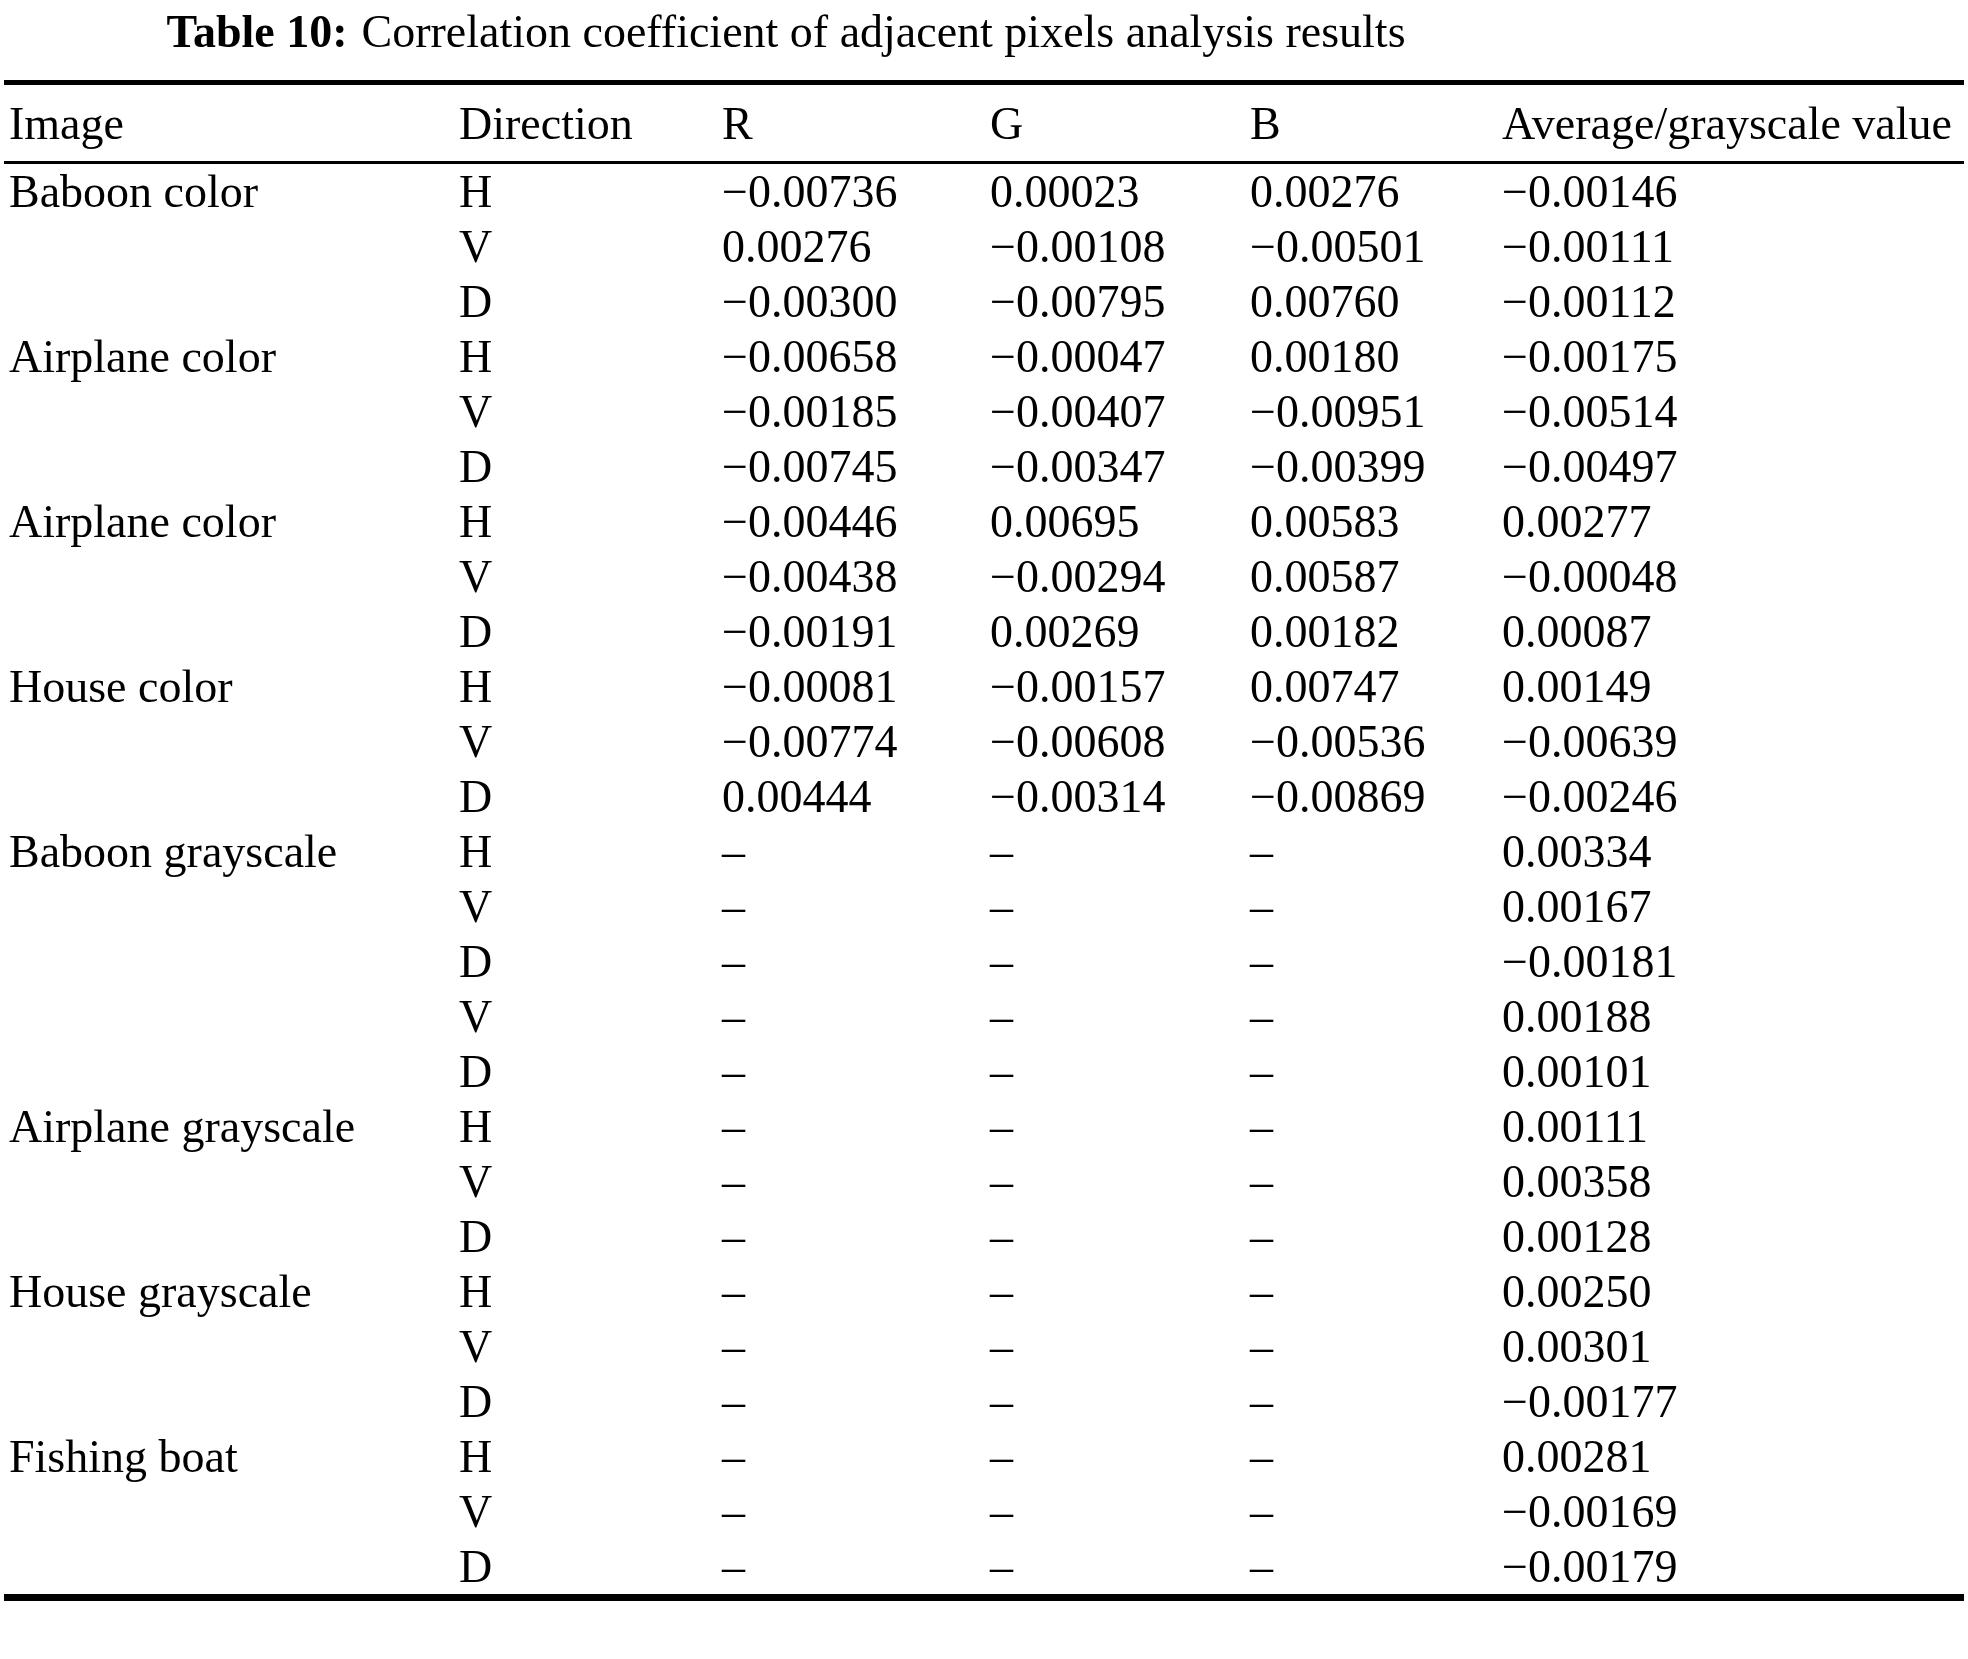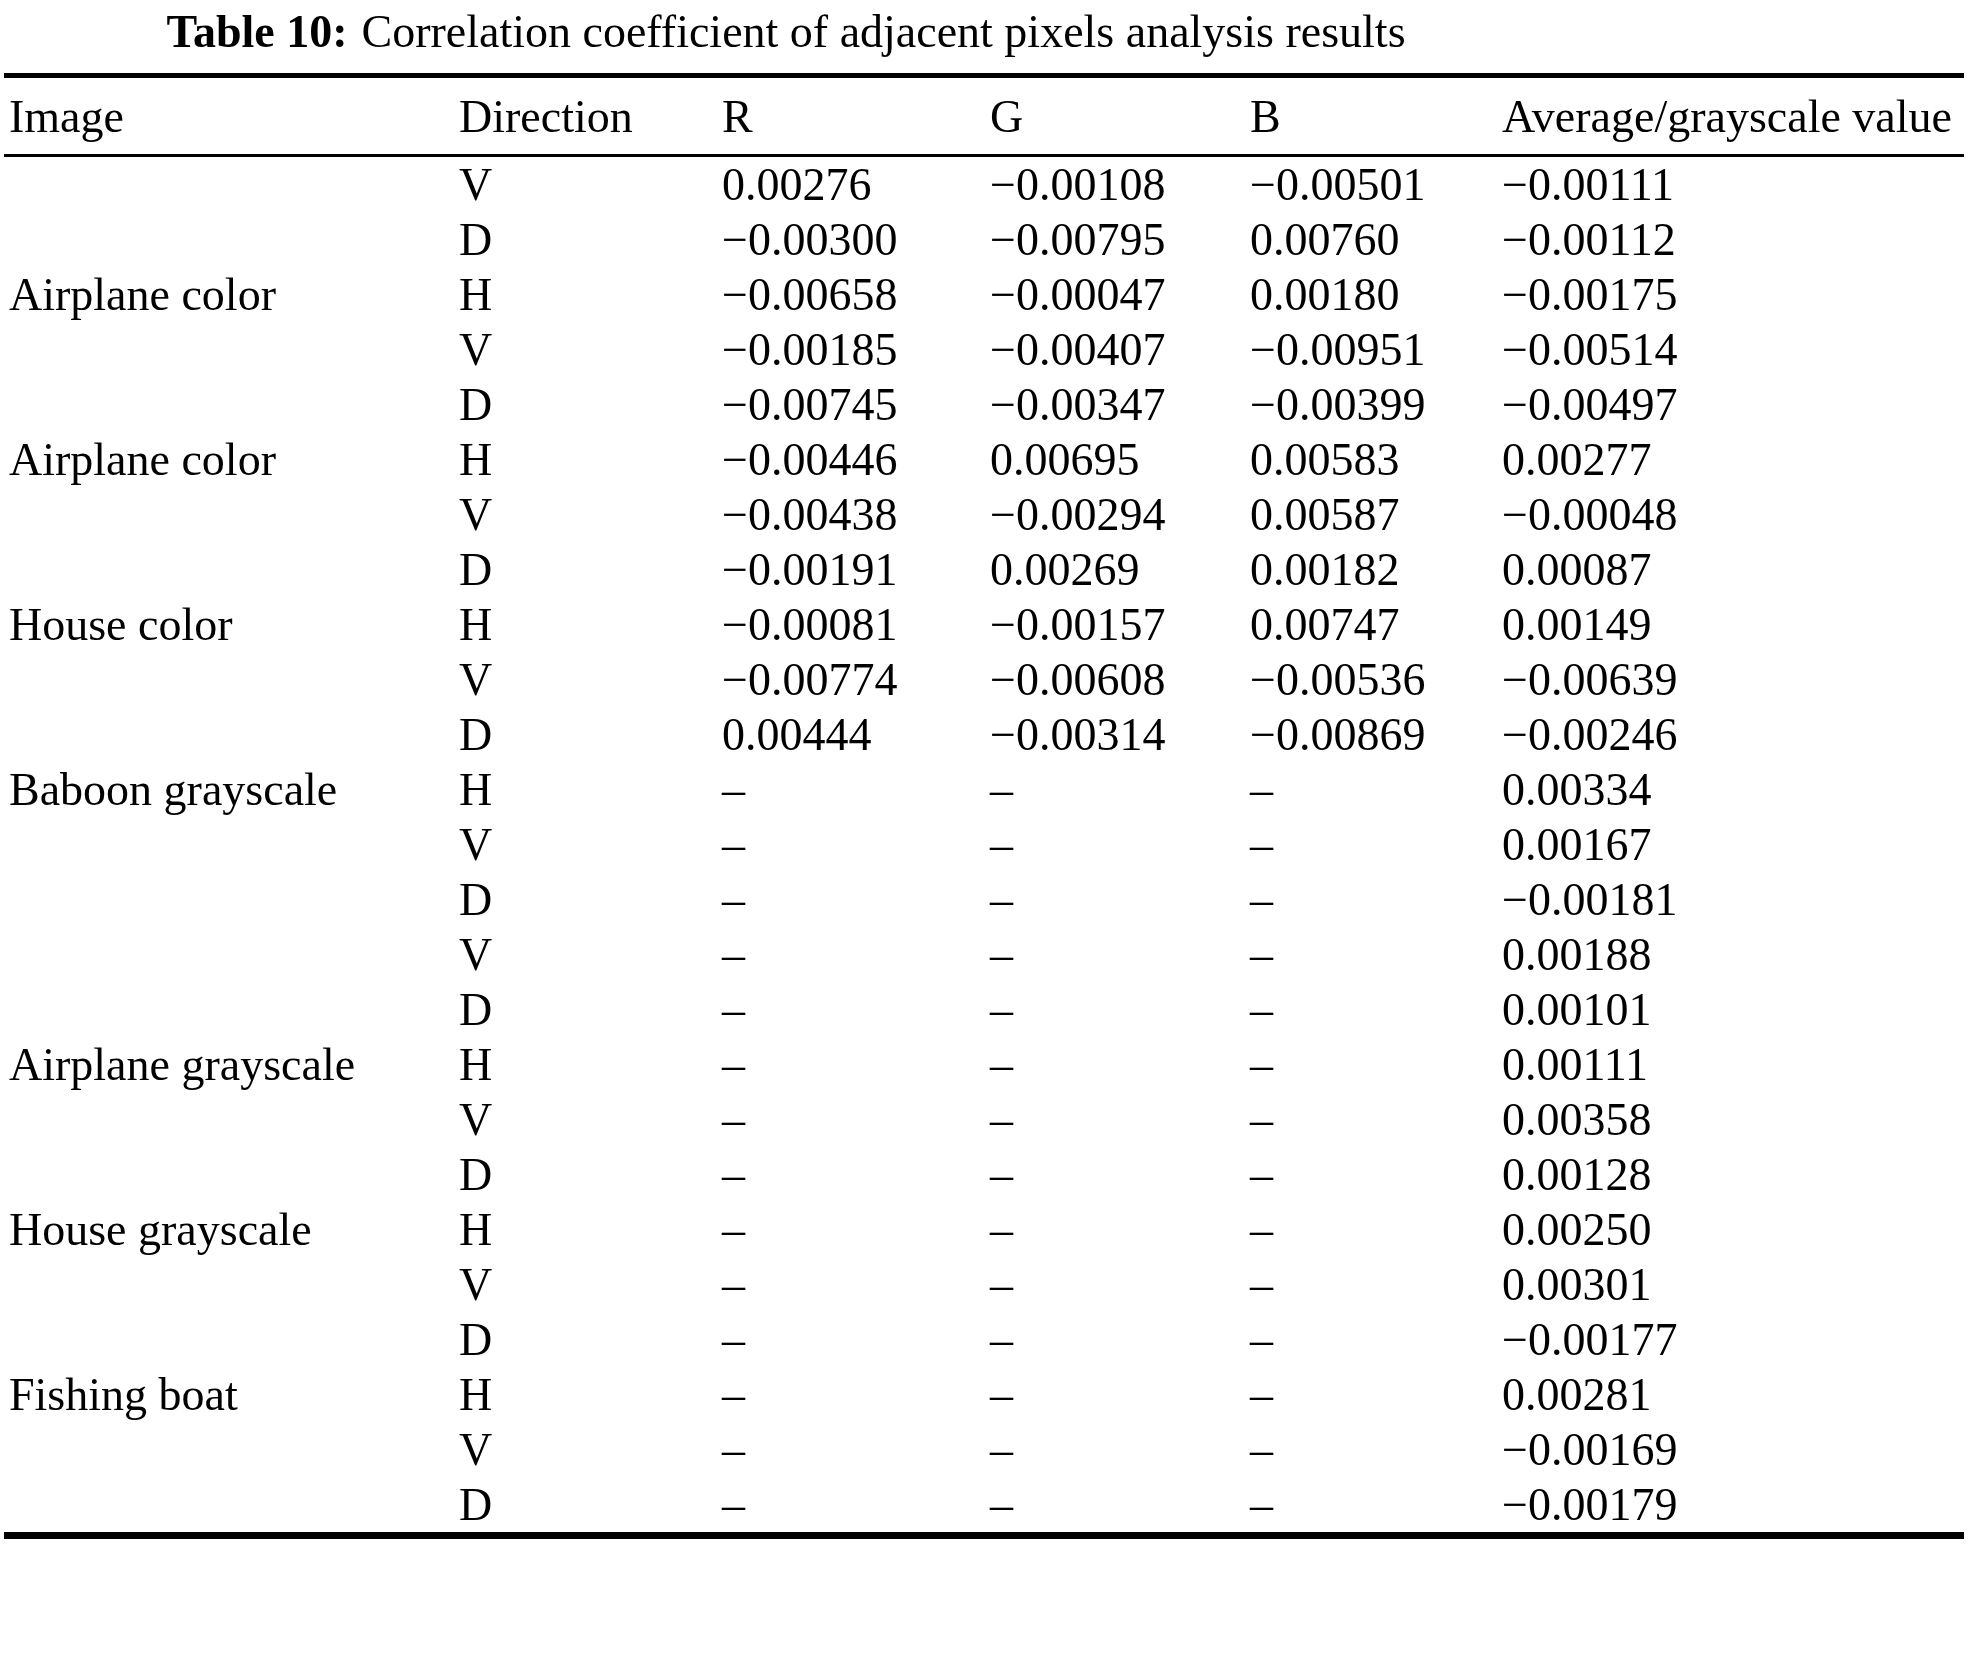--- a/index.html
+++ b/index.html
@@ -28,21 +28,21 @@
     line-height: 56px;
     white-space: nowrap;
   }
   .caption-label {
     font-weight: bold;
     margin-right: 14px;
   }
   table.corr {
     width: 1960px;
     margin-left: 4px;
-    margin-top: 13px;
+    margin-top: 20px;
     border-collapse: collapse;
     table-layout: fixed;
     border-top: 5px solid #000000;
     border-bottom: 7px solid #000000;
   }
   table.corr th {
     font-weight: normal;
     text-align: left;
     font-size: 46px;
     height: 76px;
@@ -88,20 +88,28 @@
         <th>Image</th>
         <th>Direction</th>
         <th>R</th>
         <th>G</th>
         <th>B</th>
         <th>Average/grayscale value</th>
       </tr>
     </thead>
     <tbody id="tbody">
         <tr>
+          <td>Baboon color</td>
+          <td>H</td>
+          <td>−0.00736</td>
+          <td>0.00023</td>
+          <td>0.00276</td>
+          <td>−0.00146</td>
+        </tr>
+        <tr>
           <td></td>
           <td>V</td>
           <td>0.00276</td>
           <td>−0.00108</td>
           <td>−0.00501</td>
           <td>−0.00111</td>
         </tr>
         <tr>
           <td></td>
           <td>D</td>

